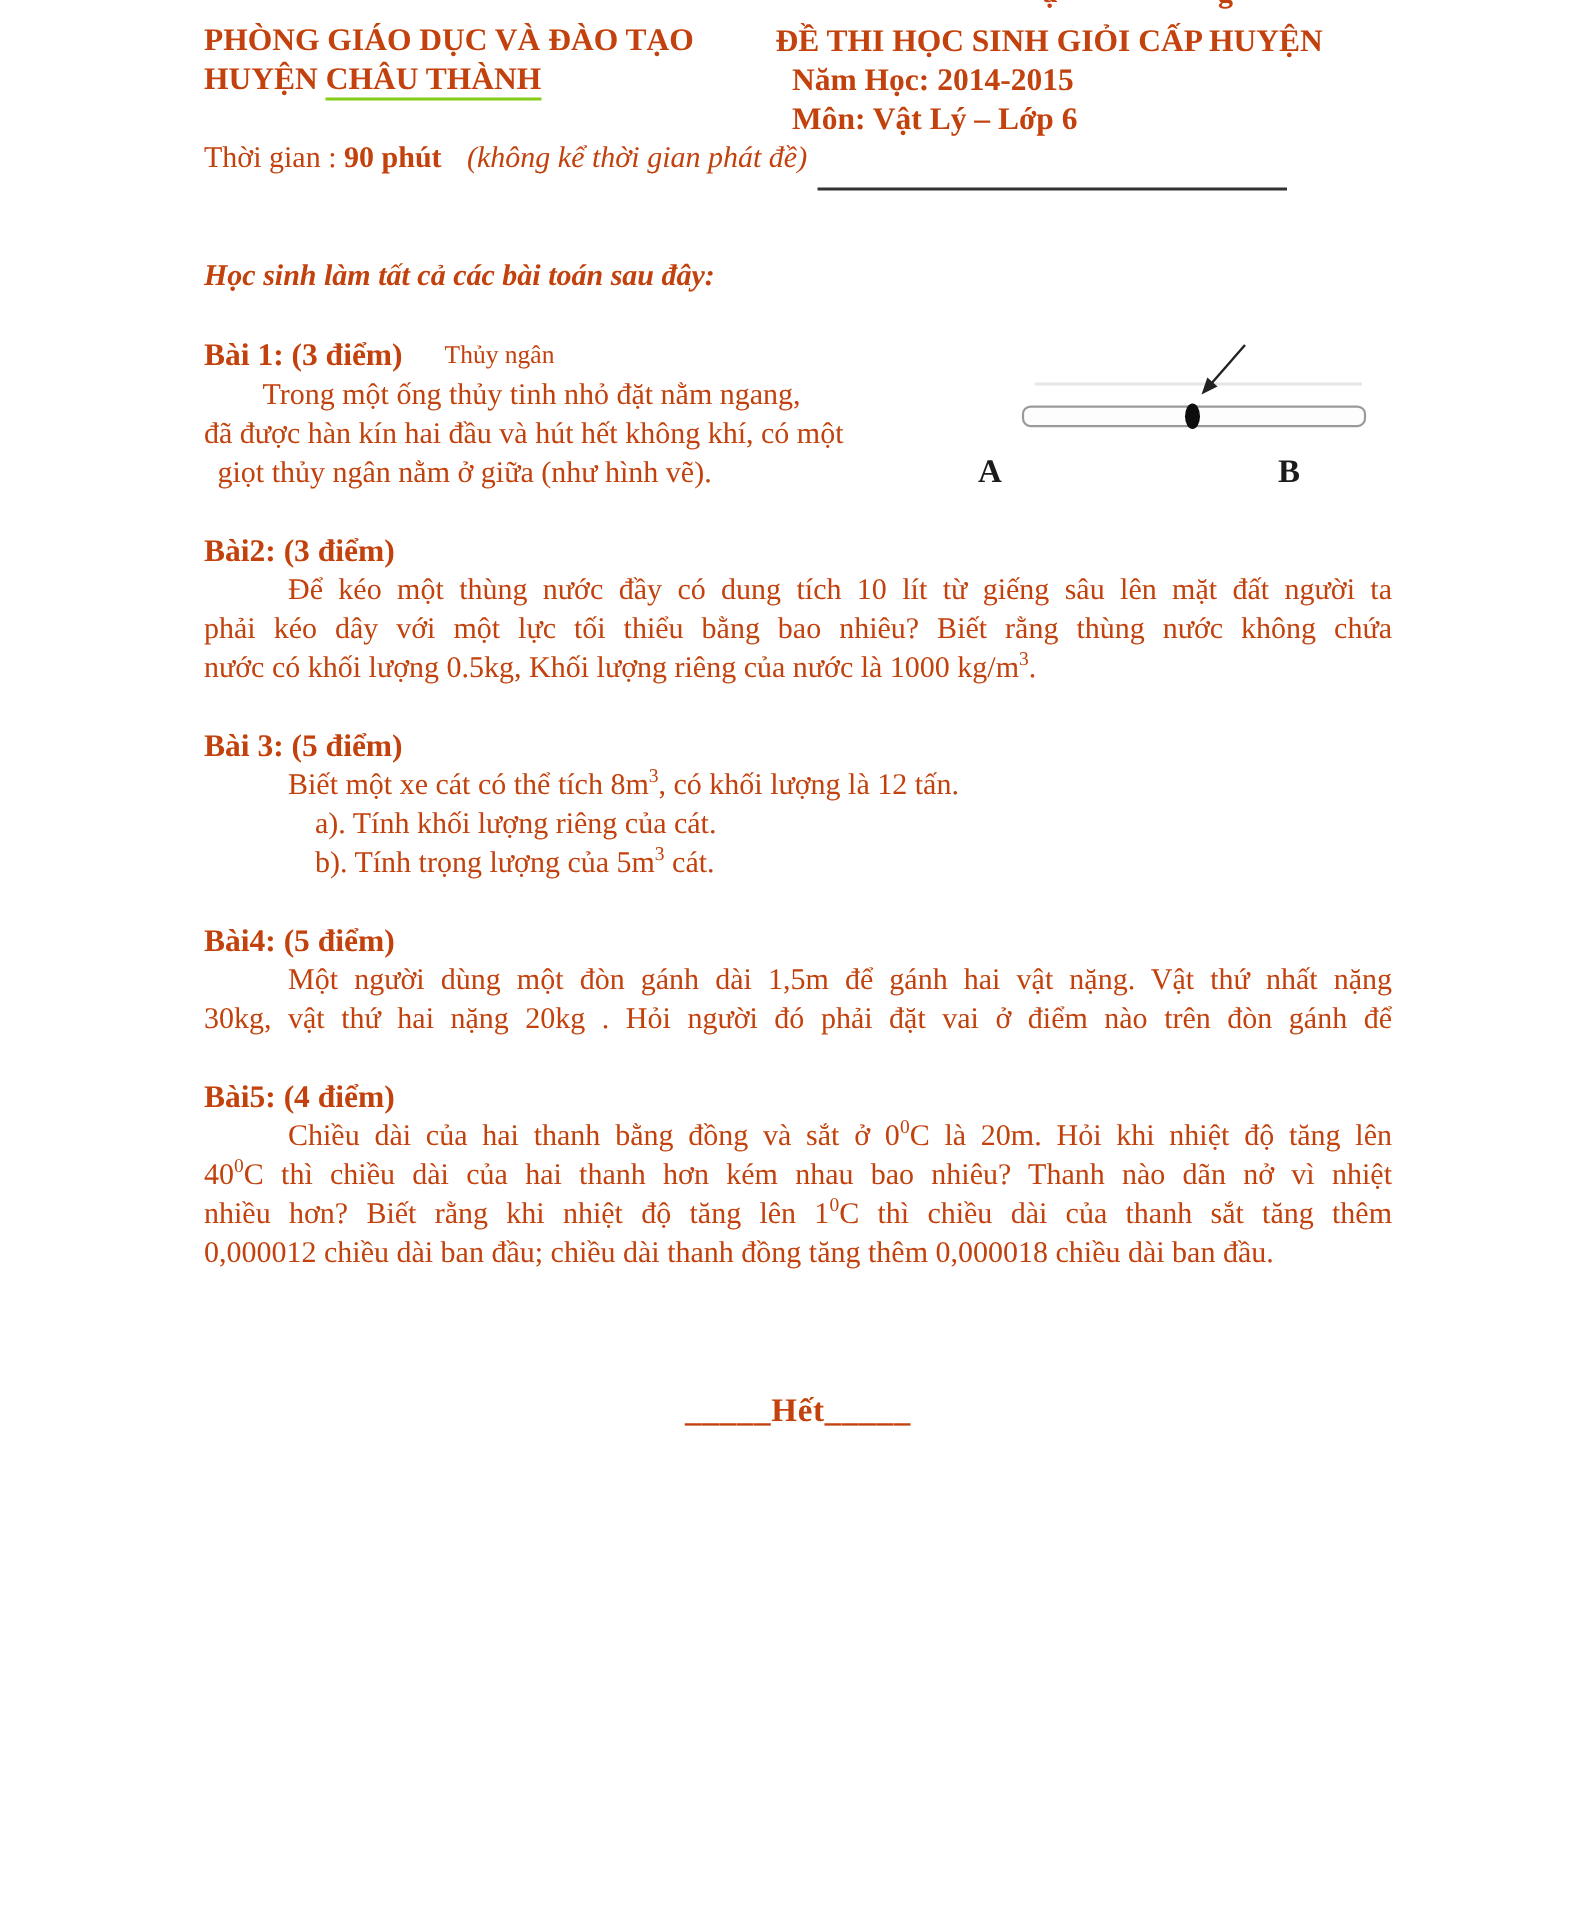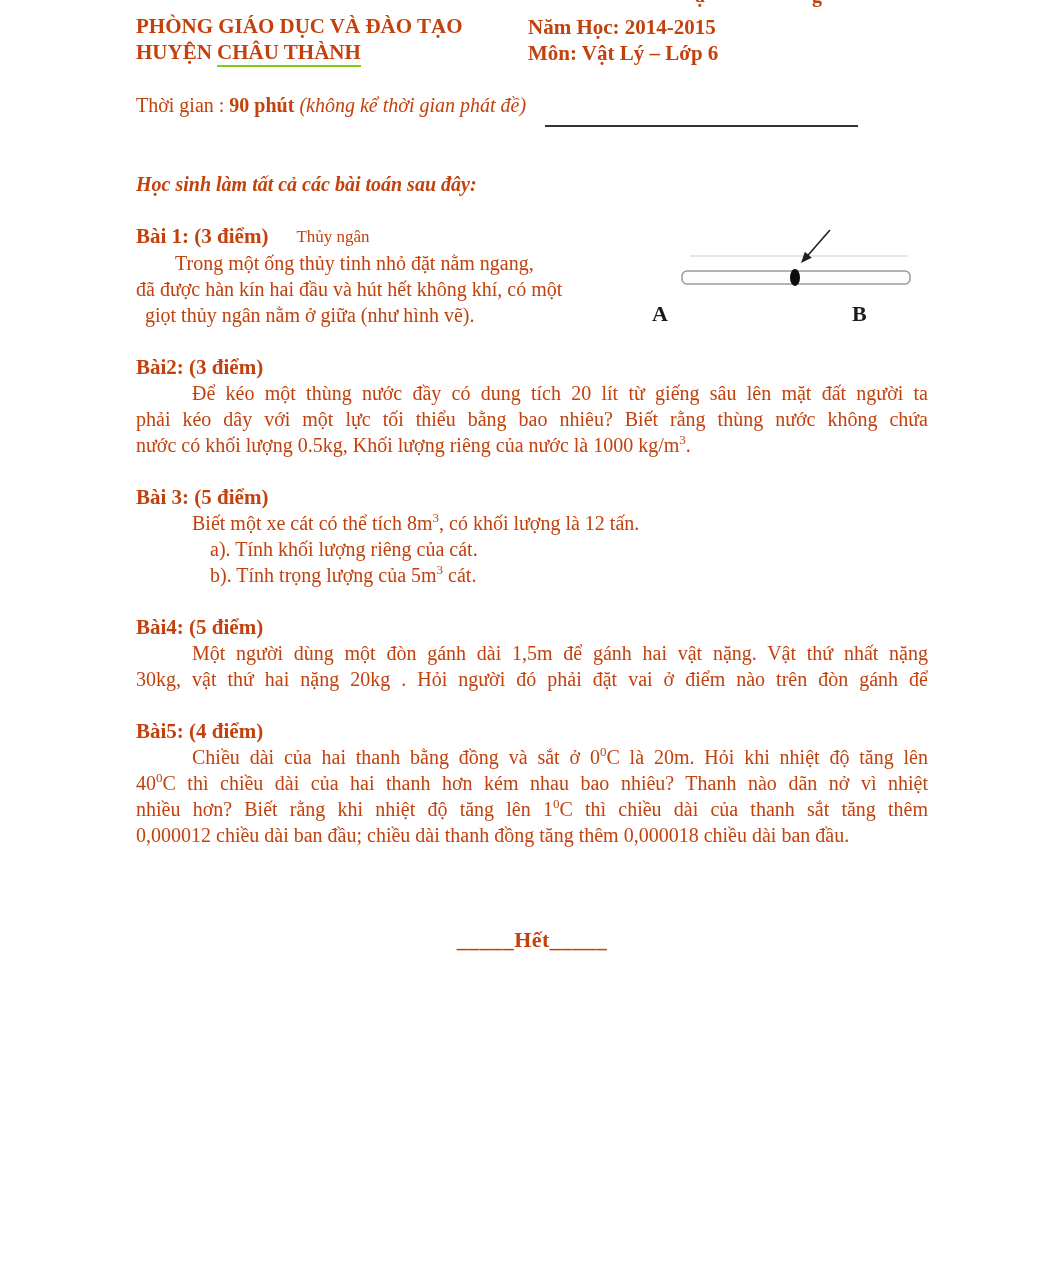--- a/index.html
+++ b/index.html
@@ -16,21 +16,21 @@
   .top-frag span{position:absolute;top:-16px;font-weight:bold;font-size:20px;}
 
   .header{position:relative;height:79px;padding-top:13px;}
   .header-left{position:absolute;left:136px;top:13px;font-size:21px;font-weight:bold;line-height:26px;}
   .underline{border-bottom:2px solid #84cc16;padding-bottom:1px;}
   .header-right{position:absolute;left:517px;top:14px;font-size:21px;font-weight:bold;line-height:26px;}
   .header-right .inner{margin-left:11px;}
 
   .time-line{margin-left:136px;margin-top:1px;font-size:20px;line-height:24px;}
   .time-bold{font-weight:bold;}
-  .time-italic{font-style:italic;}
+  .time-italic{font-style:italic;padding-left:12px;}
 
   .hrule{width:313px;margin-left:545px;margin-top:8px;border-top:2px solid #333;height:0;}
 
   .content{margin-left:136px;width:792px;}
   .instruction{margin-top:44px;text-align:left;font-size:20px;font-weight:bold;font-style:italic;line-height:26px;}
 
   .sec{margin-top:26px;position:relative;}
   .title-line{font-size:21px;font-weight:bold;line-height:26px;}
   .note{font-size:17px;font-weight:normal;margin-left:28px;vertical-align:1px;}
   .bl{font-size:20px;line-height:26px;}
@@ -57,20 +57,21 @@
     <span style="left:695px;">ạ</span>
     <span style="left:812px;">g</span>
   </div>
 
   <div class="header">
     <div class="header-left">
       <div>PHÒNG GIÁO DỤC VÀ ĐÀO TẠO</div>
       <div><span>HUYỆN </span><span class="underline">CHÂU THÀNH</span></div>
     </div>
     <div class="header-right">
+      <div>ĐỀ THI HỌC SINH GIỎI CẤP HUYỆN</div>
       <div class="inner">
         <div>Năm Học: 2014-2015</div>
         <div>Môn: Vật Lý – Lớp 6</div>
       </div>
     </div>
   </div>
 
   <div class="time-line">
     <span>Thời gian : </span><span class="time-bold">90 phút</span><span class="time-italic"> (không kể thời gian phát đề)</span>
   </div>
@@ -97,21 +98,21 @@
           <rect x="42" y="48" width="228" height="13" rx="5" fill="#fdfdfd" stroke="#9a9a9a" stroke-width="1.5"></rect>
           <ellipse cx="155" cy="54.5" rx="5" ry="8.5" fill="#0d0d0d"></ellipse>
           <text x="12" y="98" class="fig-label">A</text>
           <text x="212" y="98" class="fig-label">B</text>
         </svg>
       </div>
     </div>
 
     <div class="sec">
       <div class="title-line">Bài2: (3 điểm)</div>
-      <div class="bl jl ind">Để kéo một thùng nước đầy có dung tích 20 lít từ giếng sâu lên mặt đất người ta</div>
+      <div class="bl jl ind">Để kéo một thùng nước đầy có dung tích 10 lít từ giếng sâu lên mặt đất người ta</div>
       <div class="bl jl">phải kéo dây với một lực tối thiểu bằng bao nhiêu? Biết rằng thùng nước không chứa</div>
       <div class="bl"><span>nước có khối lượng 0.5kg, Khối lượng riêng của nước là 1000 kg/m</span><sup>3</sup><span>.</span></div>
     </div>
 
     <div class="sec">
       <div class="title-line">Bài 3: (5 điểm)</div>
       <div class="bl ind"><span>Biết một xe cát có thể tích 8m</span><sup>3</sup><span>, có khối lượng là 12 tấn.</span></div>
       <div class="bl ind-item">a). Tính khối lượng riêng của cát.</div>
       <div class="bl ind-item"><span>b). Tính trọng lượng của 5m</span><sup>3</sup><span> cát.</span></div>
     </div>

